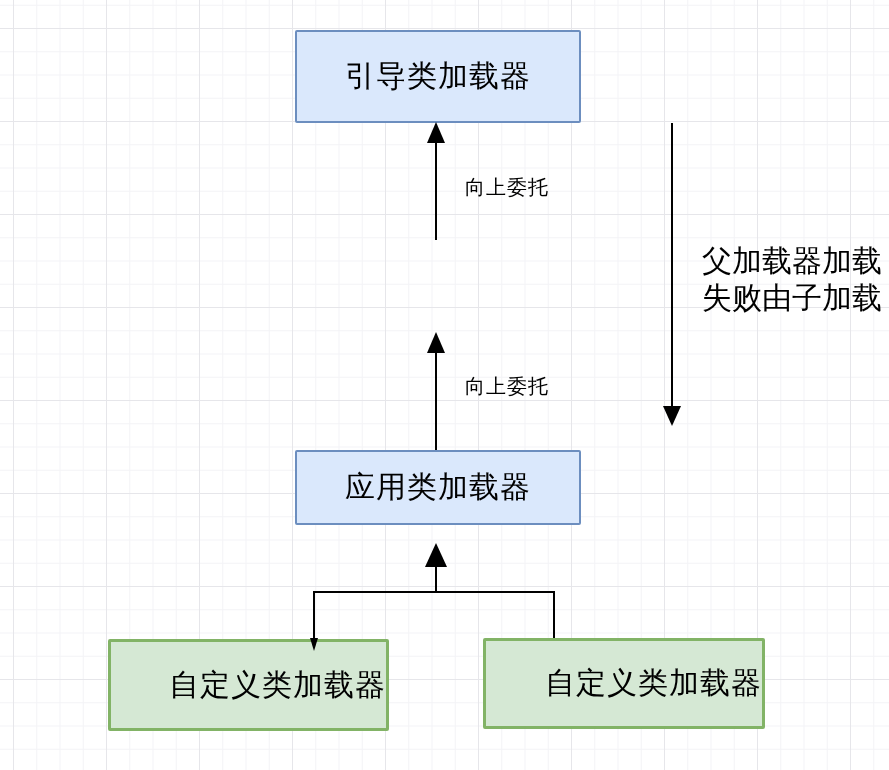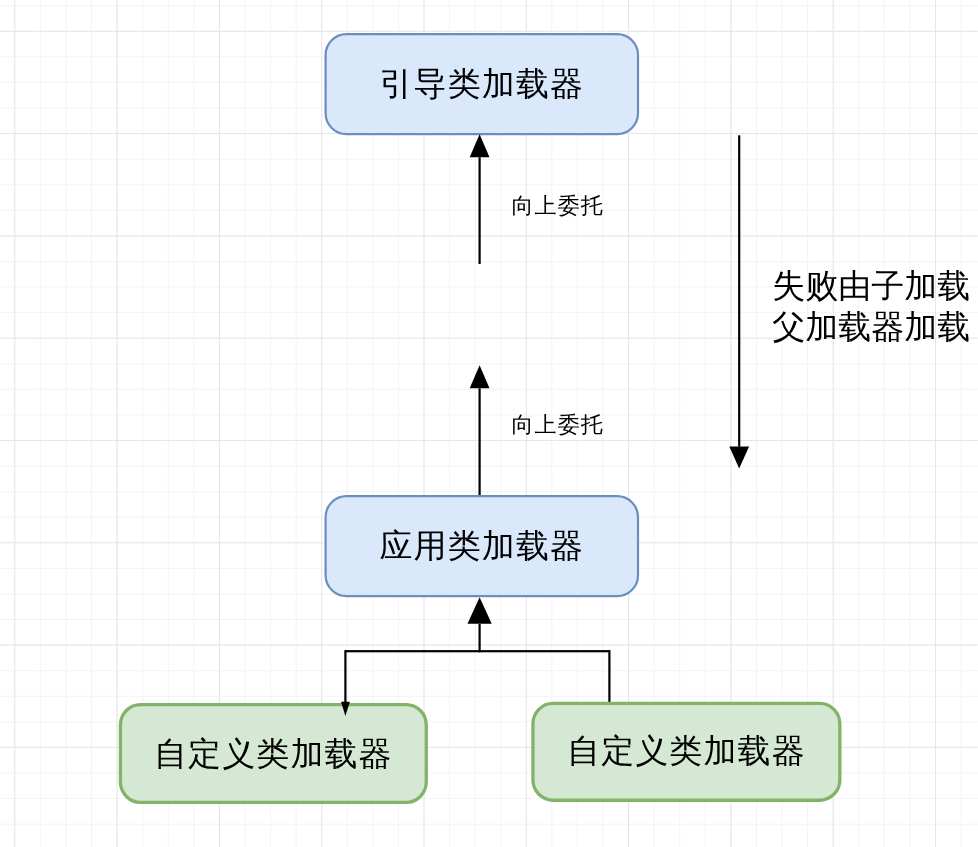--- a/index.html
+++ b/index.html
@@ -20,31 +20,31 @@
     background-size: 93px 93px, 93px 93px, 23.25px 23.25px, 23.25px 23.25px;
     background-position: 13px 28px, 13px 28px, 13px 4.75px, 13px 4.75px;
   }
 
   .node {
     position: absolute;
     z-index: 2;
     display: flex;
     align-items: center;
     justify-content: center;
-    border-radius: 20px;
+    border-radius: 2px;
     font-size: 30px;
     color: #000000;
     letter-spacing: 1px;
   }
   .node.blue  { background: #dae8fc; border: 2px solid #6c8ebf; }
-  .node.green { background: #d5e8d4; border: 3px solid #82b366; }
+  .node.green { background: #d5e8d4; border: 3px solid #82b366; justify-content: flex-end; }
 
   .blue-1 { left: 295px; top: 30px;  width: 286px; height: 93px; }
   .blue-2 { left: 295px; top: 240px; width: 286px; height: 93px; }
-  .blue-3 { left: 295px; top: 450px; width: 286px; height: 93px; }
+  .blue-3 { left: 295px; top: 450px; width: 286px; height: 75px; }
   .green-1 { left: 108px; top: 639px; width: 281px; height: 92px; }
   .green-2 { left: 483px; top: 638px; width: 282px; height: 91px; }
 
   .line { position: absolute; background: #000000; z-index: 3; }
   .head { position: absolute; width: 0; height: 0; z-index: 3; }
 
   
   .shaft-1 { left: 435px; top: 143px; width: 2px; height: 97px; }
   .head-1  { left: 427px; top: 122px; border-left: 9px solid transparent; border-right: 9px solid transparent; border-bottom: 21px solid #000; }
   .shaft-2 { left: 435px; top: 353px; width: 2px; height: 97px; }
@@ -116,17 +116,17 @@
   <div class="head drop-left-tip"></div>
   <div class="line drop-right"></div>
 
   <div class="line shaft-down"></div>
   <div class="head head-down"></div>
 
   <div class="edge-label edge-label-1">向上委托</div>
   <div class="edge-label edge-label-2">向上委托</div>
 
   <div class="side-note">
+    <div>父加载器加载</div>
     <div>失败由子加载</div>
-    <div>父加载器加载</div>
   </div>
 
 </div>
 
 </body></html>

